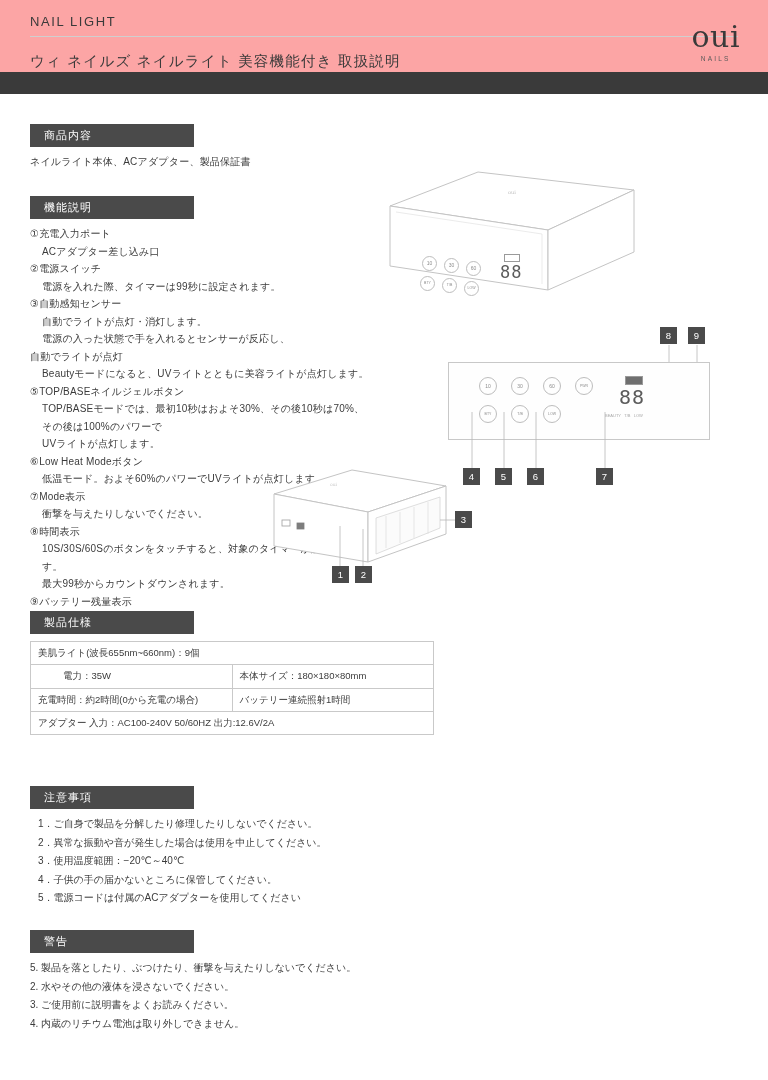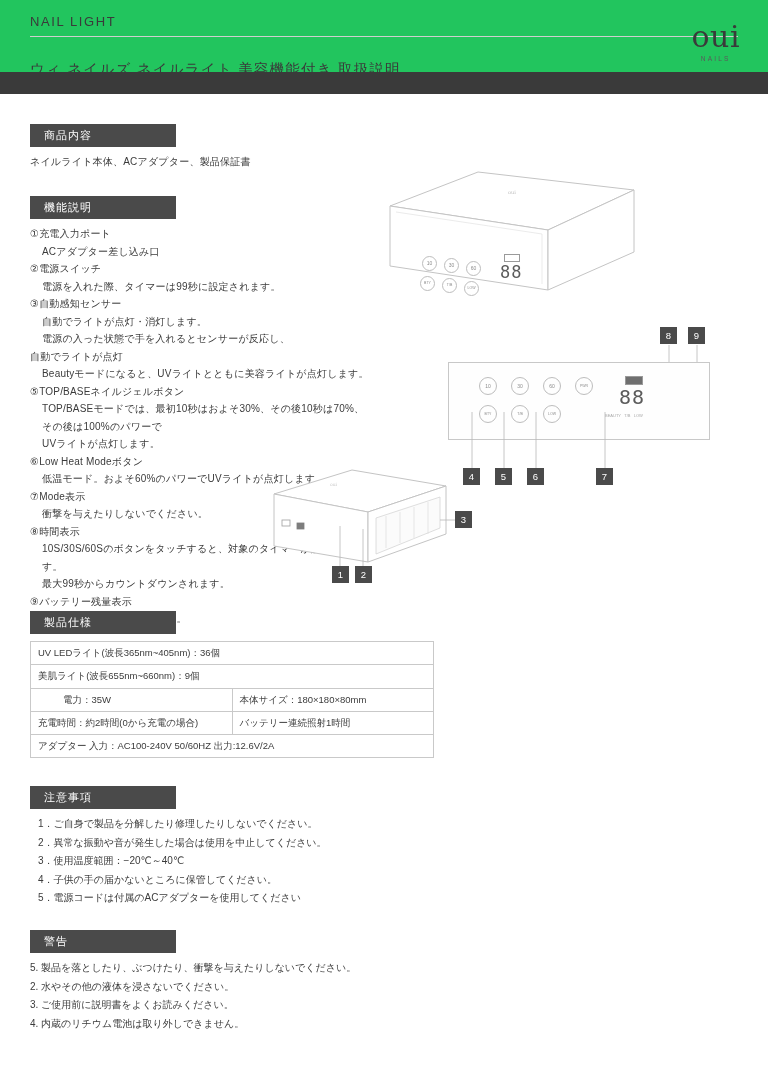--- a/index.html
+++ b/index.html
@@ -20,21 +20,21 @@
     width: 768px;
     height: 1080px;
   }
 
   
   .header {
     position: absolute;
     top: 0; left: 0;
     width: 768px;
     height: 92px;
-    background: #22c55e;
+    background: #fca5a5;
     border-bottom: 1px solid #ffffff;
   }
   .header-inner {
     position: absolute;
     left: 30px;
     top: 14px;
   }
   .brand-en {
     font-size: 13px;
     letter-spacing: 1.6px;
@@ -83,21 +83,21 @@
   }
 
   
   .sec-label {
     position: absolute;
     background: #4a4a4a;
     color: #ffffff;
     font-size: 11px;
     letter-spacing: 1px;
     padding: 4px 0 4px 14px;
-    width: 146px;
+    width: 164px;
     box-sizing: border-box;
   }
 
   .body-text {
     position: absolute;
     font-size: 10px;
     line-height: 1.75;
     color: #3b3b3b;
     letter-spacing: 0.2px;
   }
@@ -192,21 +192,21 @@
 <body>
 
 <div class="page">
 
   <div class="header">
     <div class="header-inner">
       <div class="brand-en">NAIL LIGHT</div>
     </div>
     <div class="header-rule"></div>
     <div class="header-inner" style="top:44px;">
-      <div class="title-jp" style="margin-top:16px;">ウィ ネイルズ ネイルライト 美容機能付き 取扱説明</div>
+      <div class="title-jp" style="margin-top:8px;">ウィ ネイルズ ネイルライト 美容機能付き 取扱説明</div>
     </div>
     <div class="logo">
       <div class="logo-main">oui</div>
       <div class="logo-sub">NAILS</div>
     </div>
     <div class="dark-band"></div>
   </div>
 
   <div class="sec-label" style="left:30px; top:124px;">商品内容</div>
   <div class="body-text" style="left:30px; top:153px; width:330px;">ネイルライト本体、ACアダプター、製品保証書</div>
@@ -323,23 +323,20 @@
       <line x1="72" y1="100" x2="72" y2="60"></line>
       <line x1="95" y1="100" x2="95" y2="63"></line>
       <line x1="187" y1="54" x2="172" y2="54"></line>
     </g>
   </svg>
 
   <div class="sec-label" style="left:30px; top:611px;">製品仕様</div>
   <table class="spec-table">
     <tbody>
       <tr>
-        <td colspan="2">UV LEDライト(波長365nm~405nm)：36個</td>
-      </tr>
-      <tr>
         <td colspan="2">美肌ライト(波長655nm~660nm)：9個</td>
       </tr>
       <tr>
         <td style="width:50%;padding-left:32px;">電力：35W</td>
         <td>本体サイズ：180×180×80mm</td>
       </tr>
       <tr>
         <td>充電時間：約2時間(0から充電の場合)</td>
         <td>バッテリー連続照射1時間</td>
       </tr>

